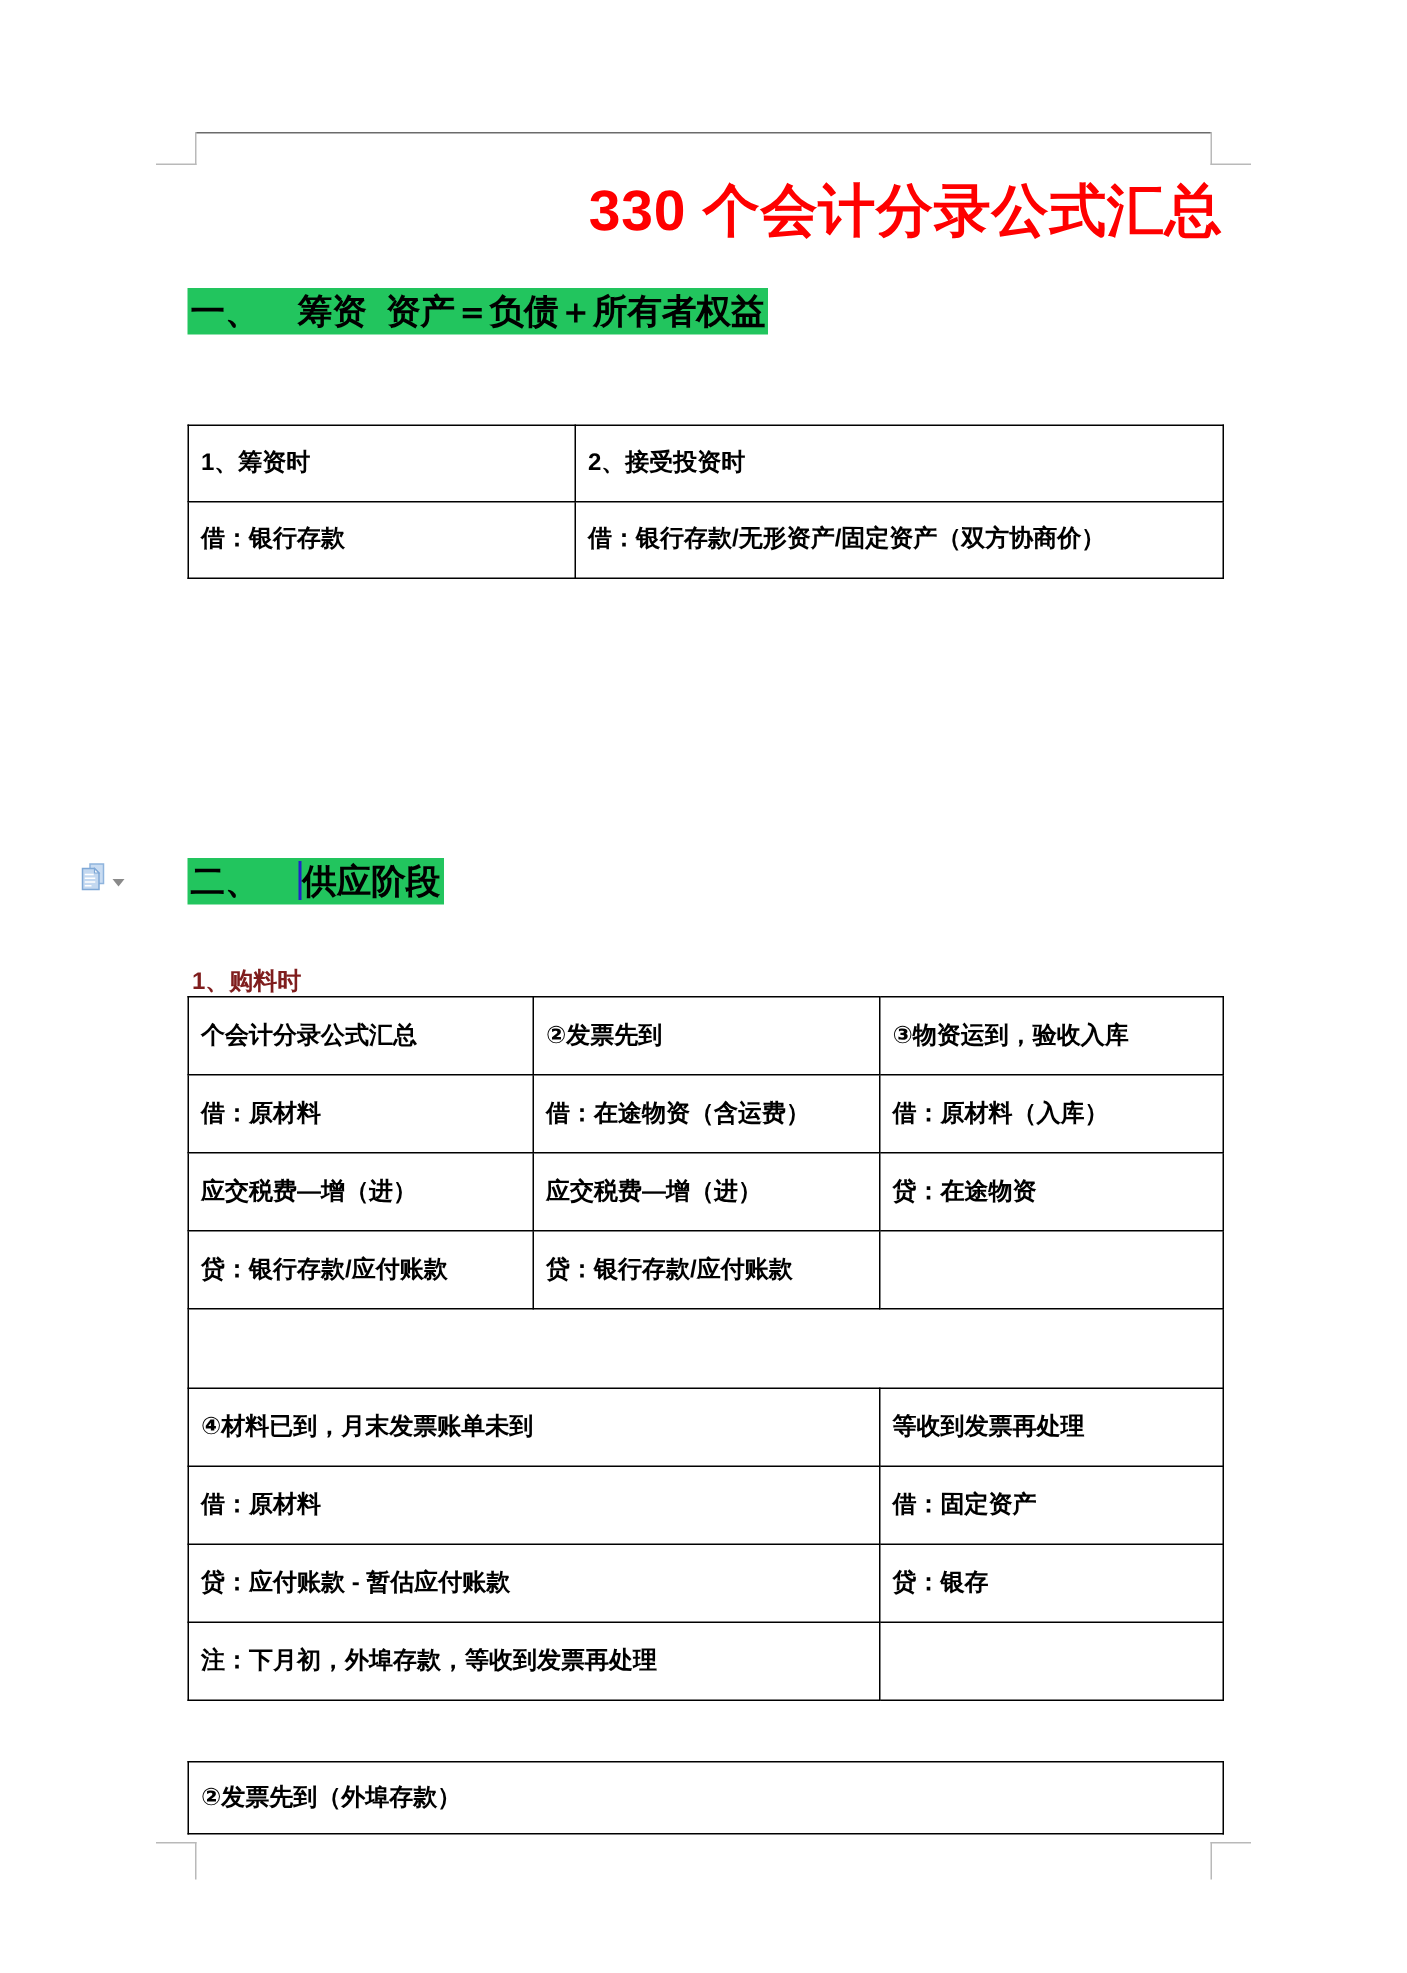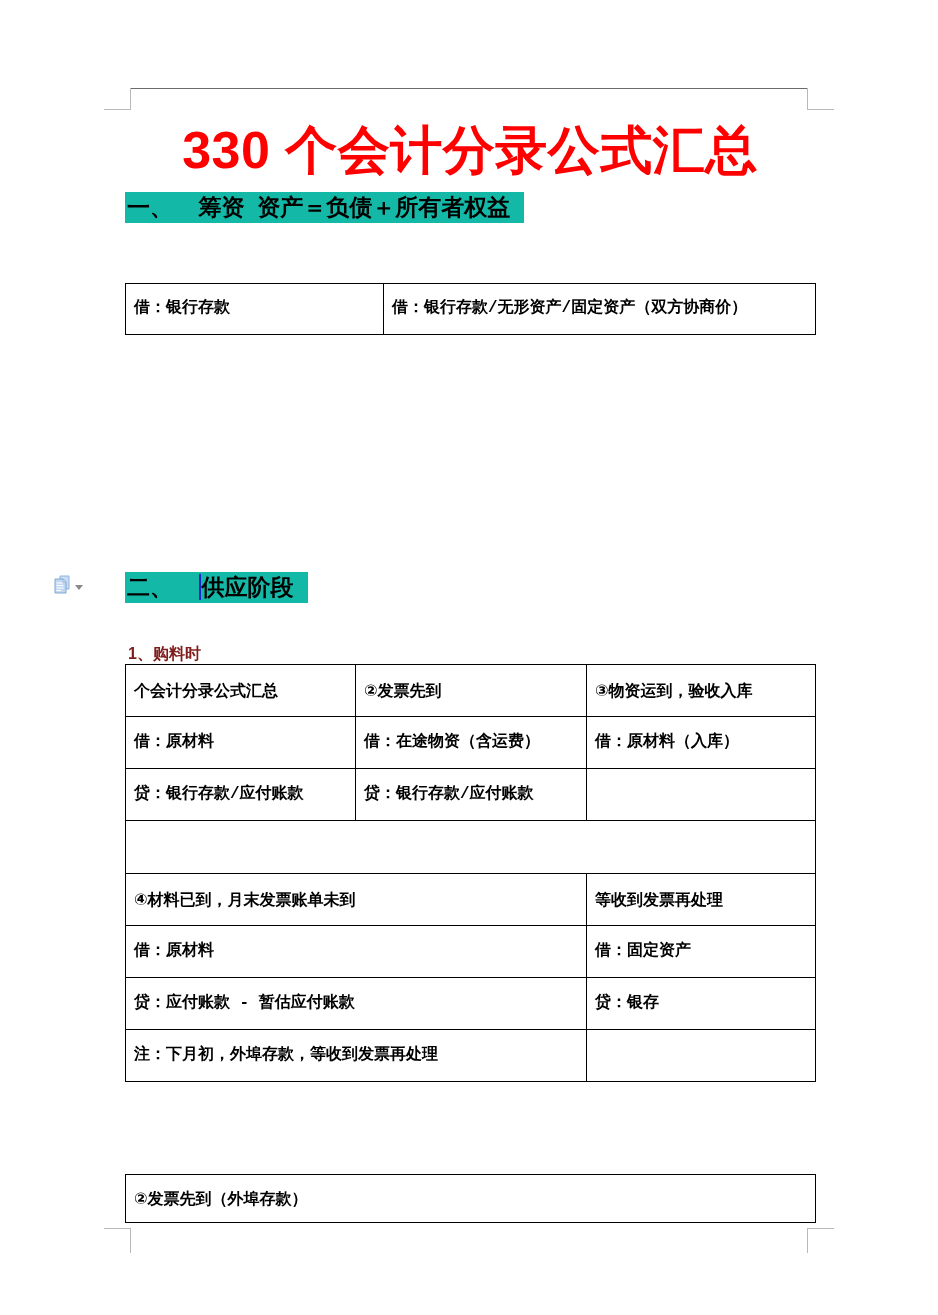--- a/index.html
+++ b/index.html
@@ -43,41 +43,41 @@
   .mark-bl-h    { left: 104px; top: 1228px; width: 27px; height: 1px;  background: #b9b9b9; }
   .mark-br-v    { left: 807px; top: 1228px; width: 1px;  height: 25px; background: #b9b9b9; }
   .mark-br-h    { left: 807px; top: 1228px; width: 27px; height: 1px;  background: #b9b9b9; }
 
   
   .doc-title {
     position: absolute;
     left: 125px;
     top: 118px;
     width: 690px;
-    text-align: center;
+    text-align: right;
     color: #FF0000;
-    font-size: 52px;
+    font-size: 38px;
     font-weight: 700;
     letter-spacing: 0.5px;
     line-height: 1.25;
     white-space: nowrap;
   }
 
   
   .section-head {
     position: absolute;
     font-size: 23px;
     font-weight: 700;
     color: #000000;
     line-height: 1.5;
     white-space: pre;
   }
   .section-head .hl {
-    background: #14b8a6;
-    padding: 2px 14px 3px 2px;
+    background: #22c55e;
+    padding: 2px 2px 3px 2px;
   }
   #section-1-head { left: 125px; top: 190px; }
   #section-2-head { left: 125px; top: 570px; text-align: center; }
 
   
   .caret {
     display: inline-block;
     width: 2px;
     height: 26px;
     background: #2222cc;
@@ -124,21 +124,21 @@
   table.wtable td {
     border: 1.6px solid #000000;
     vertical-align: middle;
     padding: 0 8px;
     font-size: 16px;
     font-weight: 700;
     line-height: 1.35;
     color: #000000;
     word-break: break-all;
   }
-  td.red   { color: #FF0000; font-family: Liberation Mono, monospace; }
+  td.red   { color: #FF0000; }
   td.black { color: #000000; }
   td.indent { padding-left: 22px; }
   td.empty { }
 
   #table-funding { left: 125px; top: 283px; width: 690px; }
   #table-funding td { height: 50px; }
 
   #table-supply  { left: 125px; top: 664px; width: 690px; }
   #table-supply td { height: 51px; }
   #table-supply td.spacer { height: 52px; }
@@ -164,20 +164,24 @@
   <div class="doc-title">330 个会计分录公式汇总</div>
 
   <div class="section-head" id="section-1-head"><span class="hl"><span>一、</span><span>    </span><span>筹资  资产＝负债＋所有者权益</span></span></div>
 
   <table class="wtable" id="table-funding">
     <colgroup>
         <col style="width:258px">
         <col style="width:432px">
       </colgroup>
     <tbody>
+      <tr>
+        <td class="black">1、筹资时</td>
+        <td class="black">2、接受投资时</td>
+      </tr>
       <tr>
         <td class="red">借：银行存款</td>
         <td class="red">借：银行存款/无形资产/固定资产（双方协商价）</td>
       </tr>
     </tbody>
   </table>
 
   <div class="paste-tag">
     <span class="ico">
       <svg width="17" height="19" viewBox="0 0 17 19" xmlns="http://www.w3.org/2000/svg">
@@ -210,20 +214,25 @@
         <td class="black">个会计分录公式汇总</td>
         <td class="black">②发票先到</td>
         <td class="black">③物资运到，验收入库</td>
       </tr>
       <tr>
         <td class="red">借：原材料</td>
         <td class="red">借：在途物资（含运费）</td>
         <td class="red">借：原材料（入库）</td>
       </tr>
       <tr>
+        <td class="red indent">应交税费—增（进）</td>
+        <td class="red indent">应交税费—增（进）</td>
+        <td class="red indent">贷：在途物资</td>
+      </tr>
+      <tr>
         <td class="red indent">贷：银行存款/应付账款</td>
         <td class="red indent">贷：银行存款/应付账款</td>
         <td class="empty"></td>
       </tr>
       <tr>
         <td class="spacer" colspan="3"></td>
       </tr>
       <tr>
         <td class="black" colspan="2">④材料已到，月末发票账单未到</td>
         <td class="black">等收到发票再处理</td>

